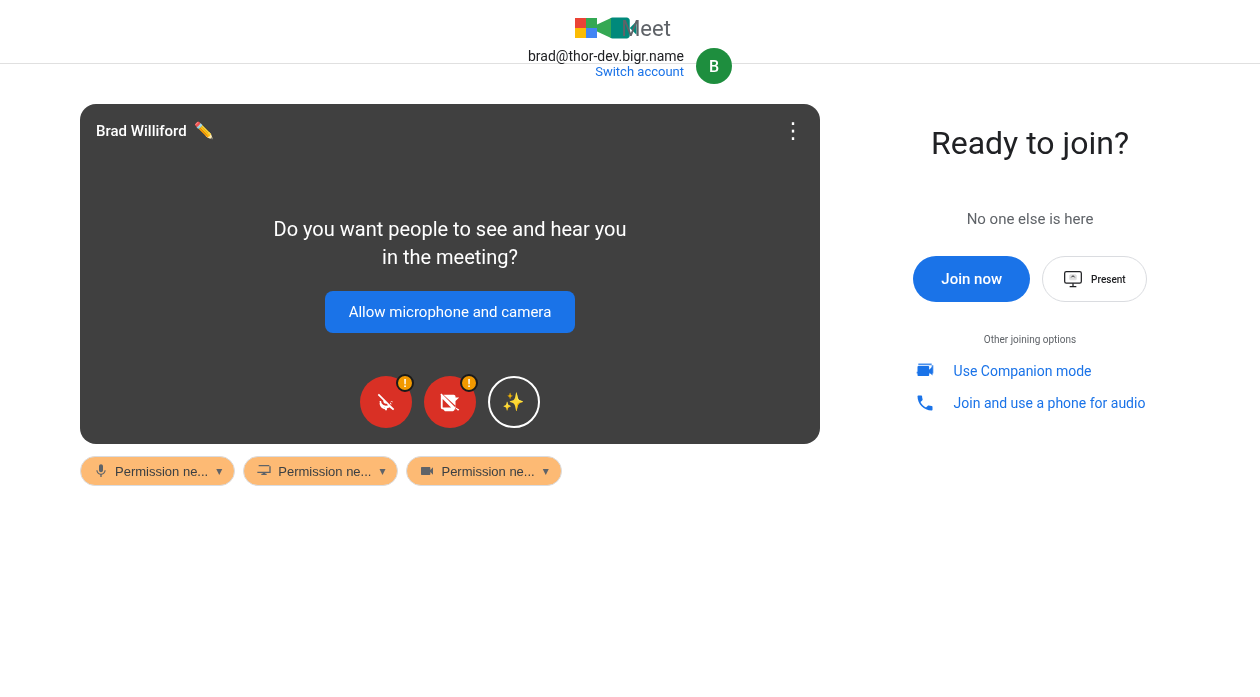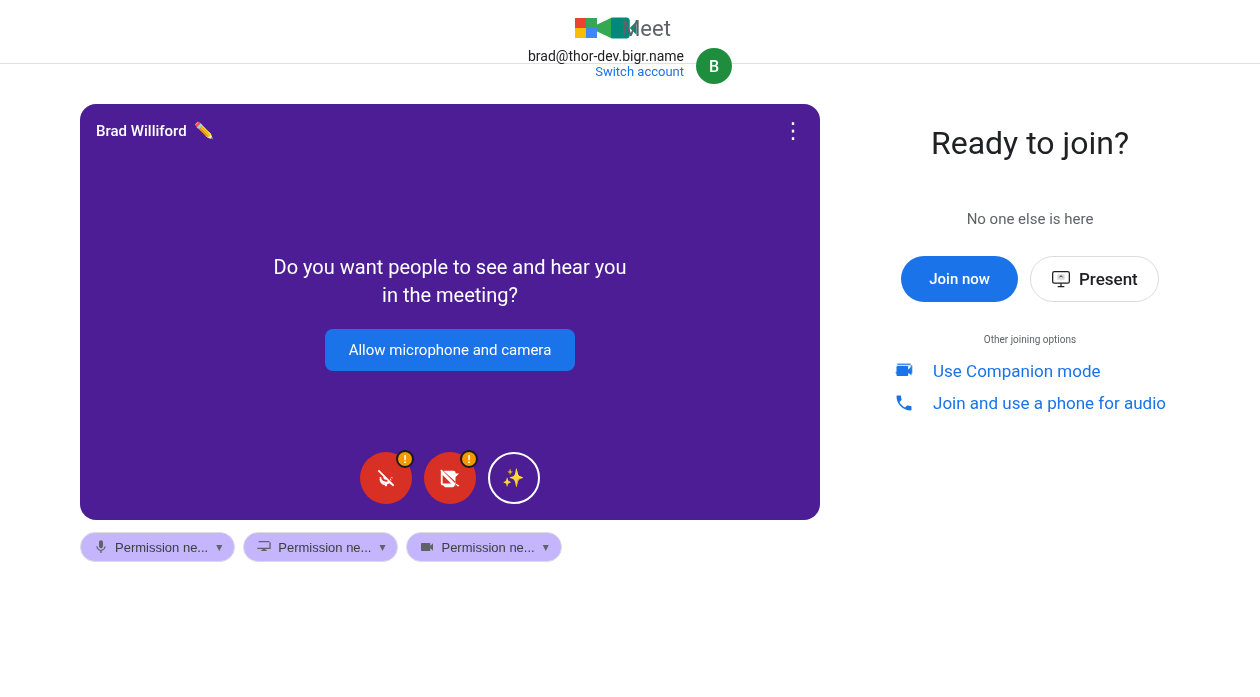--- a/index.html
+++ b/index.html
@@ -76,22 +76,22 @@
     }
 
     
     .video-section {
       display: flex;
       flex-direction: column;
       gap: 12px;
     }
     .video-container {
       width: 740px;
-      height: 416px;
-      background: #4c1d95;
+      height: 340px;
+      background: #404040;
       border-radius: 16px;
       position: relative;
       overflow: hidden;
     }
     .video-header {
       display: flex;
       justify-content: space-between;
       align-items: center;
       padding: 14px 16px;
       position: absolute;
@@ -205,21 +205,21 @@
     .permission-bar {
       display: flex;
       align-items: center;
       gap: 6px;
       border: 1px solid #dadce0;
       border-radius: 20px;
       padding: 6px 12px;
       font-size: 13px;
       color: #3c4043;
       cursor: pointer;
-      background: #c4b5fd;
+      background: #fdba74;
     }
     .permission-bar svg {
       width: 16px;
       height: 16px;
       fill: #5f6368;
     }
     .chevron {
       font-size: 12px;
       color: #5f6368;
       margin-left: 2px;
@@ -260,21 +260,21 @@
       font-weight: 500;
       cursor: pointer;
       font-family: inherit;
     }
     .present-btn {
       background: #fff;
       color: #202124;
       border: 1px solid #dadce0;
       border-radius: 24px;
       padding: 12px 20px;
-      font-size: 17px;
+      font-size: 10px;
       font-weight: 500;
       cursor: pointer;
       font-family: inherit;
       display: flex;
       align-items: center;
       gap: 8px;
     }
     .present-icon {
       width: 20px;
       height: 20px;
@@ -285,24 +285,24 @@
       margin-bottom: 16px;
     }
     .options-list {
       display: flex;
       flex-direction: column;
       gap: 12px;
       align-items: flex-start;
     }
     .option-item {
       display: flex;
-      align-items: flex-start;
+      align-items: center;
       gap: 19px;
       color: #1a73e8;
-      font-size: 17px;
+      font-size: 14px;
       cursor: pointer;
       text-decoration: none;
     }
     .option-icon {
       width: 20px;
       height: 20px;
     }
   </style>
 </head>
 <body>

